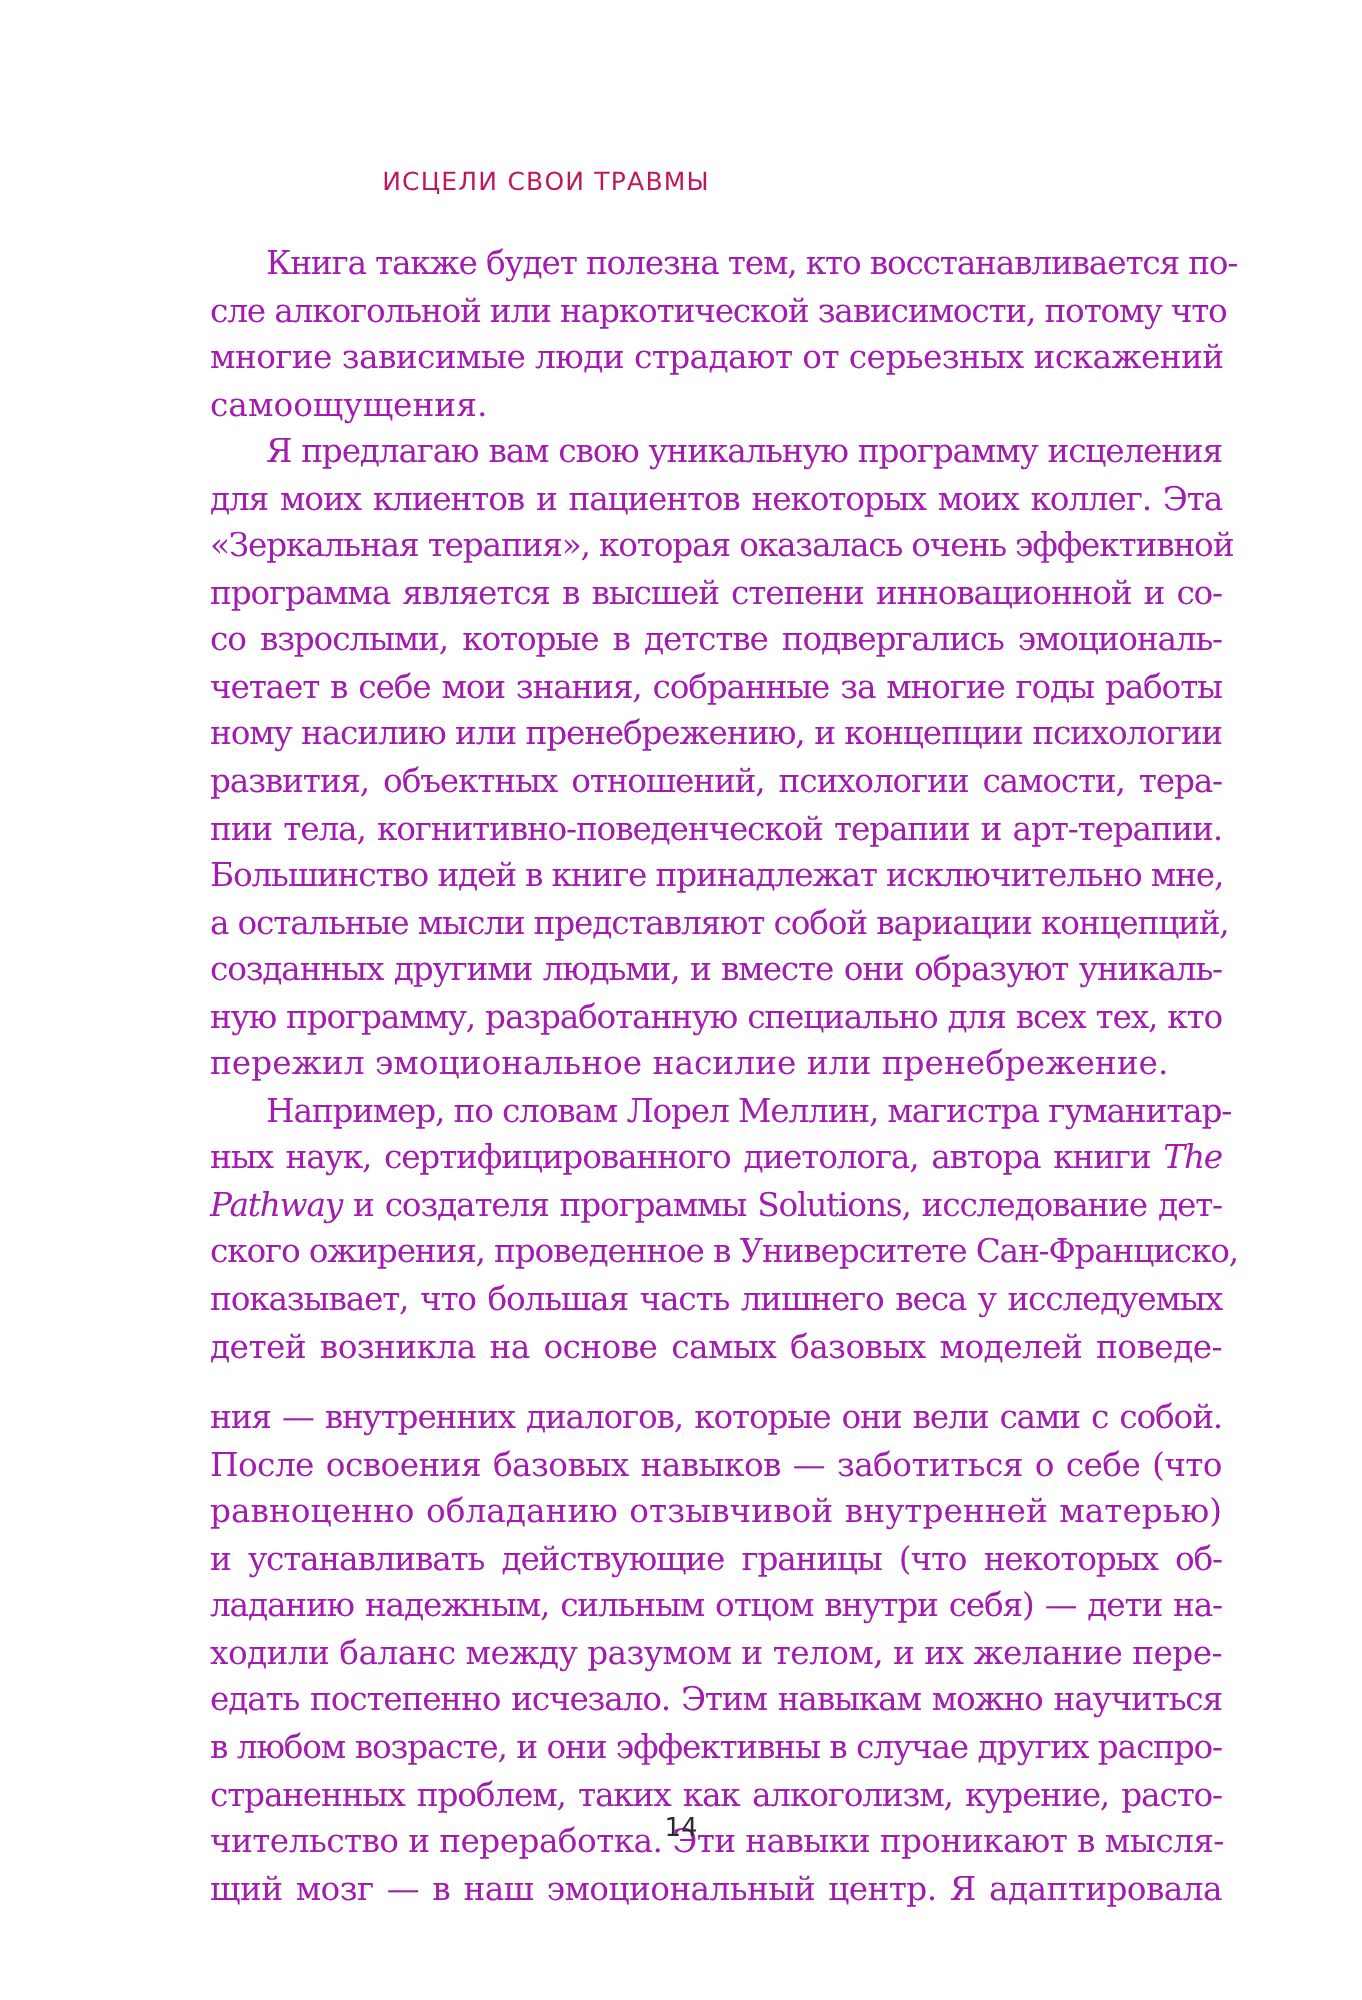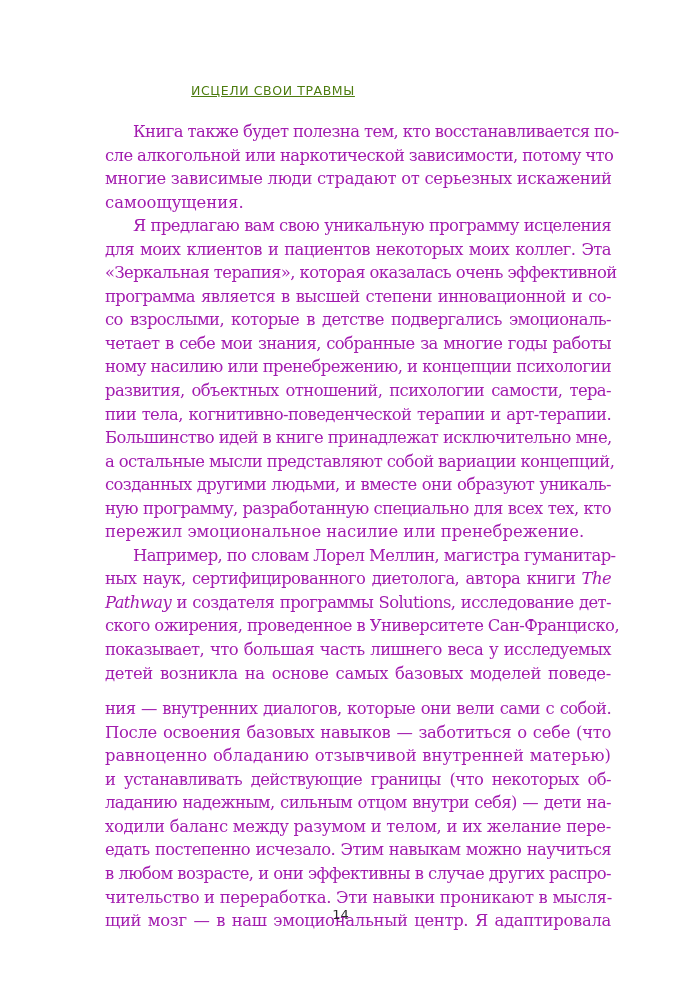--- a/index.html
+++ b/index.html
@@ -16,22 +16,21 @@
     }
     .running-head {
       position: absolute;
       top: 83px;
       left: 0;
       width: 546px;
       text-align: center;
       font-family: "DejaVu Sans", sans-serif;
       font-size: 12.5px;
       letter-spacing: 0.6px;
-      color: #4d7c0f;
-      text-decoration: underline;
+      color: #be185d;
     }
     .text-block {
       position: absolute;
       top: 120px;
       left: 105px;
       width: 506px;
       font-family: "DejaVu Serif", serif;
       font-size: 16.4px;
       line-height: 23.55px;
       color: #a21caf;
@@ -101,19 +100,20 @@
     <span class="line" style="letter-spacing: -0.6px;">показывает, что большая часть лишнего веса у исследуемых</span>
     <span class="line" style="letter-spacing: -0.3px;">детей возникла на основе самых базовых моделей поведе-</span>
     <span class="line" style="letter-spacing: -0.6px; margin-top: 12px;">ния — внутренних диалогов, которые они вели сами с собой.</span>
     <span class="line" style="letter-spacing: -0.3px;">После освоения базовых навыков — заботиться о себе (что</span>
     <span class="line">равноценно обладанию отзывчивой внутренней матерью)</span>
     <span class="line" style="letter-spacing: -0.6px;">и устанавливать действующие границы (что некоторых об-</span>
     <span class="line" style="letter-spacing: -0.6px;">ладанию надежным, сильным отцом внутри себя) — дети на-</span>
     <span class="line" style="letter-spacing: -0.3px;">ходили баланс между разумом и телом, и их желание пере-</span>
     <span class="line" style="letter-spacing: -0.6px;">едать постепенно исчезало. Этим навыкам можно научиться</span>
     <span class="line" style="letter-spacing: -0.6px;">в любом возрасте, и они эффективны в случае других распро-</span>
+    <span class="line" style="letter-spacing: -0.6px;">страненных проблем, таких как алкоголизм, курение, расто-</span>
     <span class="line" style="letter-spacing: -0.3px;">чительство и переработка. Эти навыки проникают в мысля-</span>
     <span class="line" style="letter-spacing: -0.3px;">щий мозг — в наш эмоциональный центр. Я адаптировала</span>
   </div>
 
 </div>
 
 <div class="folio">14</div>
 
 </body></html>

